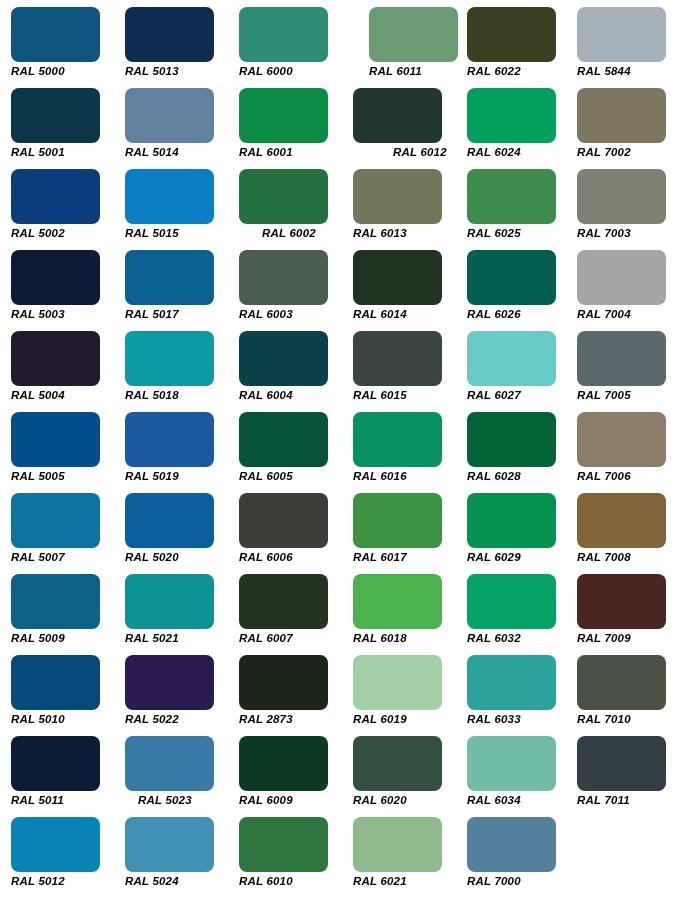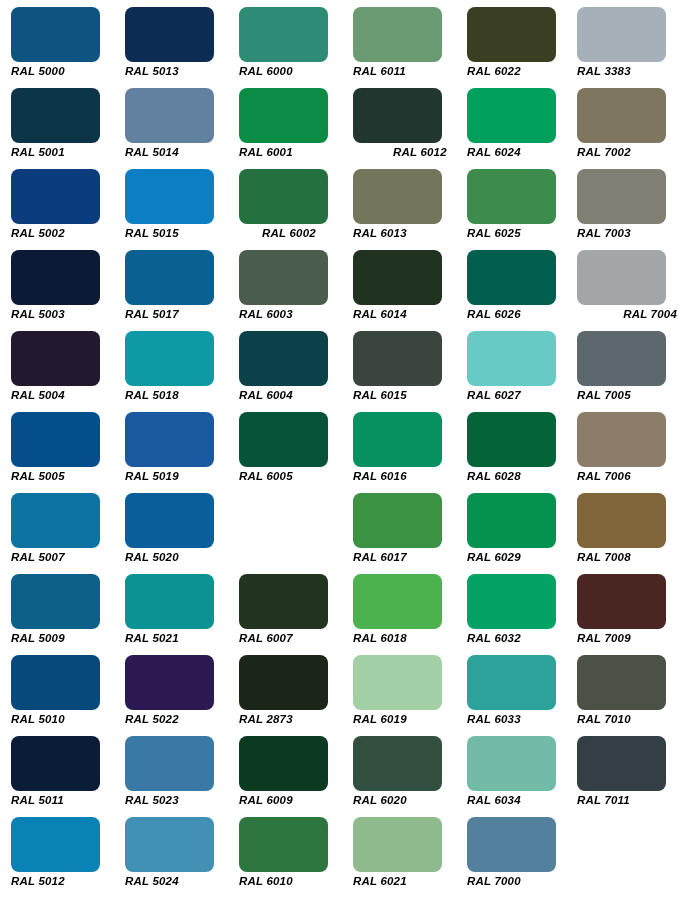--- a/index.html
+++ b/index.html
@@ -52,31 +52,31 @@
       <div class="swatch-label" style="color: rgb(0, 0, 0);">RAL 5000</div>
     </div>
     <div class="swatch-cell" style="left: 114px; top: 0px; width: 114px;">
       <div class="swatch-chip" style="background: rgb(13, 44, 84); border-radius: 8px;"></div>
       <div class="swatch-label" style="color: rgb(0, 0, 0);">RAL 5013</div>
     </div>
     <div class="swatch-cell" style="left: 228px; top: 0px; width: 114px;">
       <div class="swatch-chip" style="background: rgb(46, 139, 116); border-radius: 8px;"></div>
       <div class="swatch-label" style="color: rgb(0, 0, 0);">RAL 6000</div>
     </div>
-    <div class="swatch-cell" style="left: 342px; top: 0px; width: 114px;">
+    <div class="swatch-cell" style="left: 358px; top: 0px; width: 114px;">
       <div class="swatch-chip" style="background: rgb(107, 155, 114); border-radius: 8px;"></div>
       <div class="swatch-label" style="color: rgb(0, 0, 0);">RAL 6011</div>
     </div>
     <div class="swatch-cell" style="left: 456px; top: 0px; width: 110px;">
       <div class="swatch-chip" style="background: rgb(59, 63, 34); border-radius: 8px;"></div>
       <div class="swatch-label" style="color: rgb(0, 0, 0);">RAL 6022</div>
     </div>
     <div class="swatch-cell" style="left: 566px; top: 0px; width: 114px;">
       <div class="swatch-chip" style="background: rgb(166, 176, 185); border-radius: 8px;"></div>
-      <div class="swatch-label" style="color: rgb(0, 0, 0);">RAL 3383</div>
+      <div class="swatch-label" style="color: rgb(0, 0, 0);">RAL 5844</div>
     </div>
     <div class="swatch-cell" style="left: 0px; top: 81px; width: 114px;">
       <div class="swatch-chip" style="background: rgb(12, 53, 71); border-radius: 8px;"></div>
       <div class="swatch-label" style="color: rgb(0, 0, 0);">RAL 5001</div>
     </div>
     <div class="swatch-cell" style="left: 114px; top: 81px; width: 114px;">
       <div class="swatch-chip" style="background: rgb(98, 128, 160); border-radius: 8px;"></div>
       <div class="swatch-label" style="color: rgb(0, 0, 0);">RAL 5014</div>
     </div>
     <div class="swatch-cell" style="left: 228px; top: 81px; width: 114px;">
@@ -132,21 +132,21 @@
       <div class="swatch-label" style="color: rgb(0, 0, 0);">RAL 6003</div>
     </div>
     <div class="swatch-cell" style="left: 342px; top: 243px; width: 114px;">
       <div class="swatch-chip" style="background: rgb(31, 51, 32); border-radius: 8px;"></div>
       <div class="swatch-label" style="color: rgb(0, 0, 0);">RAL 6014</div>
     </div>
     <div class="swatch-cell" style="left: 456px; top: 243px; width: 110px;">
       <div class="swatch-chip" style="background: rgb(0, 95, 78); border-radius: 8px;"></div>
       <div class="swatch-label" style="color: rgb(0, 0, 0);">RAL 6026</div>
     </div>
-    <div class="swatch-cell" style="left: 566px; top: 243px; width: 114px; text-align: right;">
+    <div class="swatch-cell" style="left: 566px; top: 243px; width: 114px;">
       <div class="swatch-chip" style="background: rgb(163, 165, 167); border-radius: 8px;"></div>
       <div class="swatch-label" style="color: rgb(0, 0, 0);">RAL 7004</div>
     </div>
     <div class="swatch-cell" style="left: 0px; top: 324px; width: 114px;">
       <div class="swatch-chip" style="background: rgb(34, 25, 47); border-radius: 8px;"></div>
       <div class="swatch-label" style="color: rgb(0, 0, 0);">RAL 5004</div>
     </div>
     <div class="swatch-cell" style="left: 114px; top: 324px; width: 114px;">
       <div class="swatch-chip" style="background: rgb(13, 154, 164); border-radius: 8px;"></div>
       <div class="swatch-label" style="color: rgb(0, 0, 0);">RAL 5018</div>
@@ -192,20 +192,24 @@
       <div class="swatch-label" style="color: rgb(0, 0, 0);">RAL 7006</div>
     </div>
     <div class="swatch-cell" style="left: 0px; top: 486px; width: 114px;">
       <div class="swatch-chip" style="background: rgb(13, 116, 161); border-radius: 8px;"></div>
       <div class="swatch-label" style="color: rgb(0, 0, 0);">RAL 5007</div>
     </div>
     <div class="swatch-cell" style="left: 114px; top: 486px; width: 114px;">
       <div class="swatch-chip" style="background: rgb(10, 95, 154); border-radius: 8px;"></div>
       <div class="swatch-label" style="color: rgb(0, 0, 0);">RAL 5020</div>
     </div>
+    <div class="swatch-cell" style="left: 228px; top: 486px; width: 114px;">
+      <div class="swatch-chip" style="background: rgb(59, 63, 56); border-radius: 8px;"></div>
+      <div class="swatch-label" style="color: rgb(0, 0, 0);">RAL 6006</div>
+    </div>
     <div class="swatch-cell" style="left: 342px; top: 486px; width: 114px;">
       <div class="swatch-chip" style="background: rgb(58, 146, 66); border-radius: 8px;"></div>
       <div class="swatch-label" style="color: rgb(0, 0, 0);">RAL 6017</div>
     </div>
     <div class="swatch-cell" style="left: 456px; top: 486px; width: 110px;">
       <div class="swatch-chip" style="background: rgb(5, 146, 81); border-radius: 8px;"></div>
       <div class="swatch-label" style="color: rgb(0, 0, 0);">RAL 6029</div>
     </div>
     <div class="swatch-cell" style="left: 566px; top: 486px; width: 114px;">
       <div class="swatch-chip" style="background: rgb(128, 100, 58); border-radius: 8px;"></div>
@@ -258,21 +262,21 @@
     <div class="swatch-cell" style="left: 566px; top: 648px; width: 114px;">
       <div class="swatch-chip" style="background: rgb(75, 81, 69); border-radius: 8px;"></div>
       <div class="swatch-label" style="color: rgb(0, 0, 0);">RAL 7010</div>
     </div>
     <div class="swatch-cell" style="left: 0px; top: 729px; width: 114px;">
       <div class="swatch-chip" style="background: rgb(11, 28, 55); border-radius: 8px;"></div>
       <div class="swatch-label" style="color: rgb(0, 0, 0);">RAL 5011</div>
     </div>
     <div class="swatch-cell" style="left: 114px; top: 729px; width: 114px;">
       <div class="swatch-chip" style="background: rgb(58, 120, 165); border-radius: 8px;"></div>
-      <div class="swatch-label" style="color: rgb(0, 0, 0);">RAL 5023</div>
+      <div class="swatch-label" style="color: rgb(0, 0, 0); margin-left: 13px;">RAL 5023</div>
     </div>
     <div class="swatch-cell" style="left: 228px; top: 729px; width: 114px;">
       <div class="swatch-chip" style="background: rgb(12, 58, 33); border-radius: 8px;"></div>
       <div class="swatch-label" style="color: rgb(0, 0, 0);">RAL 6009</div>
     </div>
     <div class="swatch-cell" style="left: 342px; top: 729px; width: 114px;">
       <div class="swatch-chip" style="background: rgb(49, 80, 63); border-radius: 8px;"></div>
       <div class="swatch-label" style="color: rgb(0, 0, 0);">RAL 6020</div>
     </div>
     <div class="swatch-cell" style="left: 456px; top: 729px; width: 110px;">

